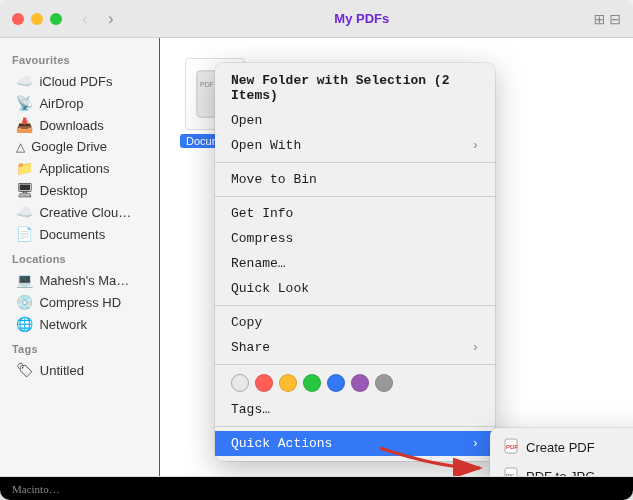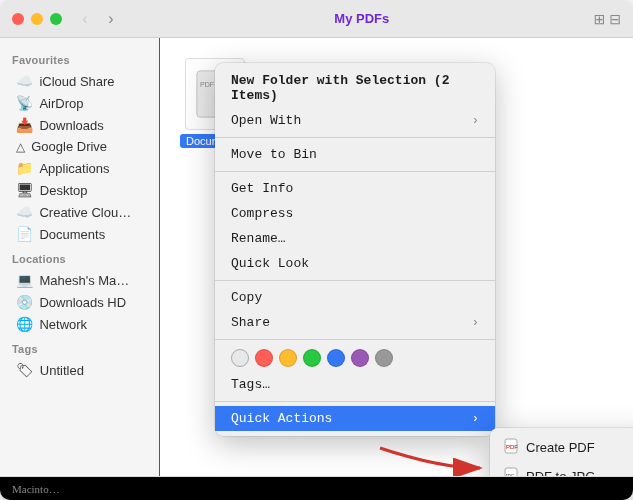--- a/index.html
+++ b/index.html
@@ -236,21 +236,21 @@
       <button class="view-btn">⊟</button>
     </div>
   </div>
 
   <div class="content-area">
 
     <div class="sidebar">
       <div class="sidebar-section-label">Favourites</div>
       <div class="sidebar-item">
         <span class="icon">☁️</span>
-        <span class="sidebar-item-label">iCloud Share</span>
+        <span class="sidebar-item-label">iCloud PDFs</span>
       </div>
       <div class="sidebar-item">
         <span class="icon">📡</span>
         <span class="sidebar-item-label">AirDrop</span>
       </div>
       <div class="sidebar-item">
         <span class="icon">📥</span>
         <span class="sidebar-item-label">Downloads</span>
       </div>
       <div class="sidebar-item">
@@ -274,21 +274,21 @@
         <span class="sidebar-item-label">Documents</span>
       </div>
 
       <div class="sidebar-section-label">Locations</div>
       <div class="sidebar-item">
         <span class="icon">💻</span>
         <span class="sidebar-item-label">Mahesh's Ma…</span>
       </div>
       <div class="sidebar-item">
         <span class="icon">💿</span>
-        <span class="sidebar-item-label">Downloads HD</span>
+        <span class="sidebar-item-label">Compress HD</span>
       </div>
       <div class="sidebar-item">
         <span class="icon">🌐</span>
         <span class="sidebar-item-label">Network</span>
       </div>
 
       <div class="sidebar-section-label">Tags</div>
       <div class="sidebar-item">
         <span class="icon">🏷</span>
         <span class="sidebar-item-label">Untitled</span>
@@ -306,20 +306,23 @@
               <text x="5" y="18" font-size="7" fill="#888">PDF</text>
             </svg>
           </div>
           <div class="thumb-label">Documen…</div>
         </div>
       </div>
 
       <div class="context-menu" style="top: 25px; left: 55px;">
         <div class="menu-item menu-item-bold">
           <span>New Folder with Selection (2 Items)</span>
+        </div>
+        <div class="menu-item">
+          <span>Open</span>
         </div>
         <div class="menu-item">
           <span>Open With</span>
           <span class="submenu-arrow">›</span>
         </div>
         <div class="menu-separator"></div>
         <div class="menu-item">
           <span>Move to Bin</span>
         </div>
         <div class="menu-separator"></div>

